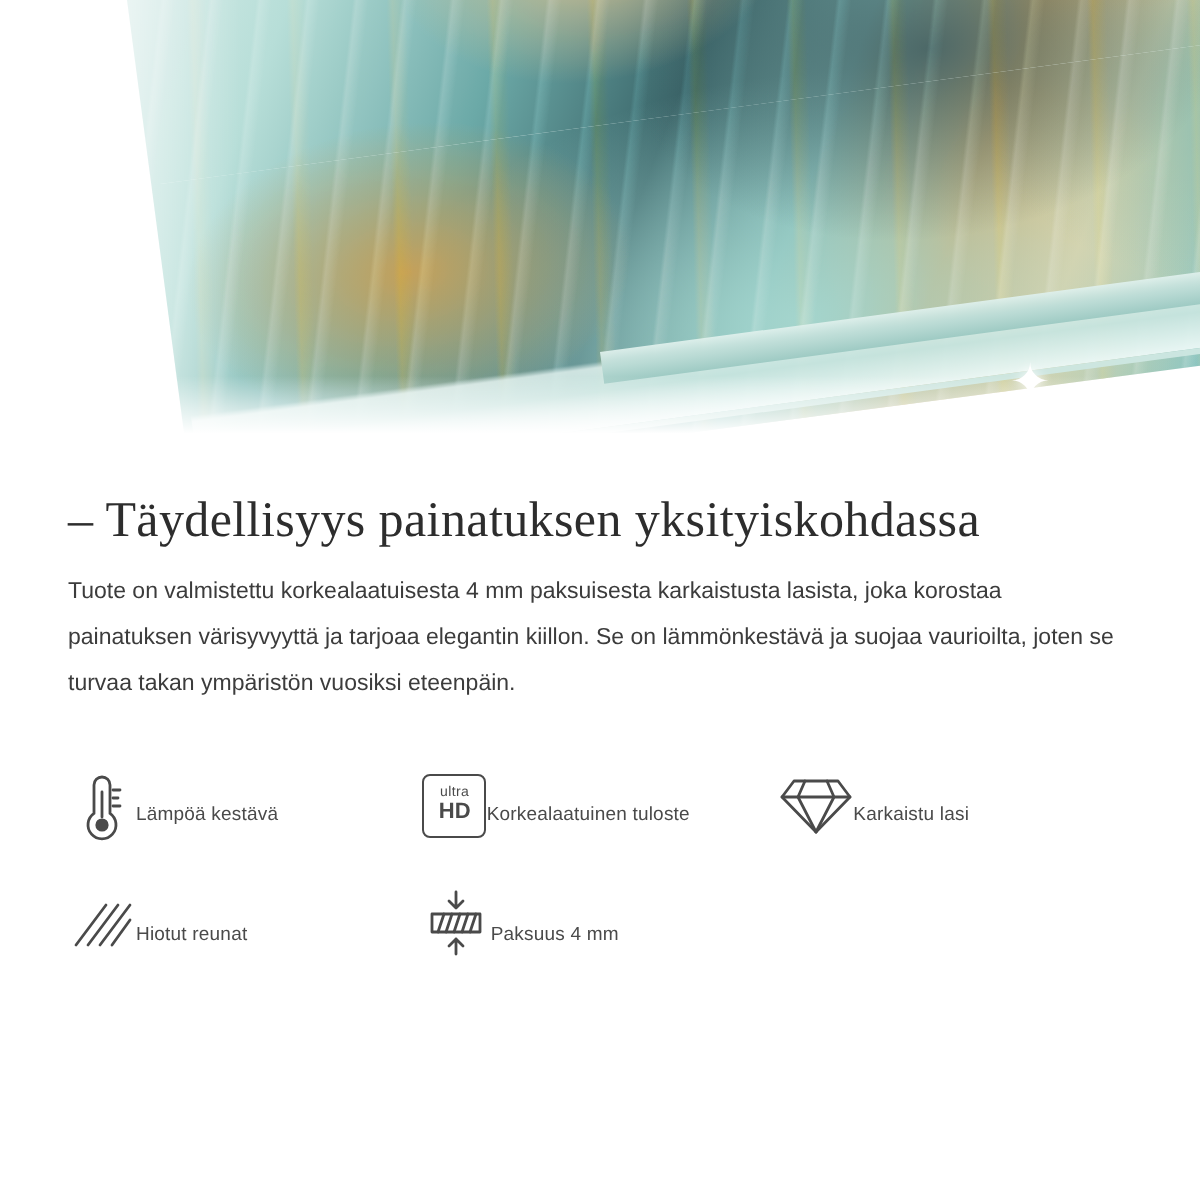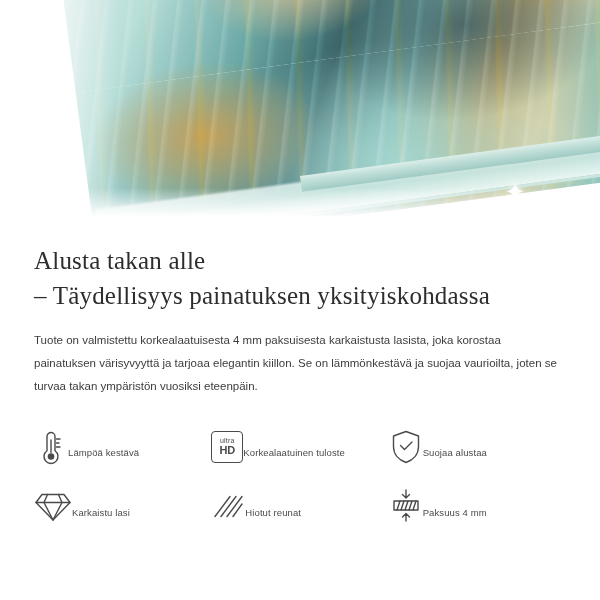--- a/index.html
+++ b/index.html
@@ -122,21 +122,21 @@
     font-weight: 400;
     color: #2d2d2d;
     font-size: 25px;
     line-height: 1.38;
     letter-spacing: 0.2px;
   }
   .headline .l2 {
     display: block;
   }
   .body-copy {
-    margin: 16px 0 0 0;
+    margin: 6px 0 0 0;
     color: #3c3c3c;
     font-size: 11.5px;
     line-height: 2.0;
     max-width: 540px;
   }
 
   
   .features {
     margin-top: 18px;
     display: grid;
@@ -209,21 +209,20 @@
       <div class="hero-fade"></div>
       <span class="sparkle s1">✦</span>
       <span class="sparkle s2">✦</span>
       <span class="sparkle s3">✦</span>
     </div>
   </div>
 
   <div class="content">
 
     <h1 class="headline">
-      <span>Alusta takan alle</span>
       <span class="l2">– Täydellisyys painatuksen yksityiskohdassa</span>
     </h1>
 
     <p class="body-copy">Tuote on valmistettu korkealaatuisesta 4 mm paksuisesta karkaistusta lasista, joka korostaa painatuksen värisyvyyttä ja tarjoaa elegantin kiillon. Se on lämmönkestävä ja suojaa vaurioilta, joten se turvaa takan ympäristön vuosiksi eteenpäin.</p>
 
     <div class="features">
 
       <div class="feature">
         <div class="feature-icon">
           <svg width="34" height="40" viewBox="0 0 34 40" aria-hidden="true">
@@ -239,29 +238,20 @@
       <div class="feature">
         <div class="feature-icon">
           <div class="ultrahd-box">
             <span class="u1">ultra</span>
             <span class="u2">HD</span>
           </div>
         </div>
         <div class="feature-label">Korkealaatuinen tuloste</div>
       </div>
 
-      <div class="feature">
-        <div class="feature-icon">
-          <svg width="34" height="40" viewBox="0 0 34 40" aria-hidden="true">
-            <path class="stroke" d="M17 4.5 4.5 9v10.5c0 8 5.4 13.6 12.5 16 7.1-2.4 12.5-8 12.5-16V9L17 4.5z"></path>
-            <path class="stroke" d="M11.5 18.5l4 4 7.5-7.5"></path>
-          </svg>
-        </div>
-        <div class="feature-label">Suojaa alustaa</div>
-      </div>
 
       <div class="feature">
         <div class="feature-icon">
           <svg width="38" height="36" viewBox="0 0 38 36" aria-hidden="true">
             <path class="stroke" d="M8 5.5h22l6 8-17 17.5L2 13.5l6-8z"></path>
             <path class="stroke" d="M2 13.5h34"></path>
             <path class="stroke" d="M13.5 5.5 10 13.5l9 17.5"></path>
             <path class="stroke" d="M24.5 5.5 28 13.5l-9 17.5"></path>
           </svg>
         </div>

